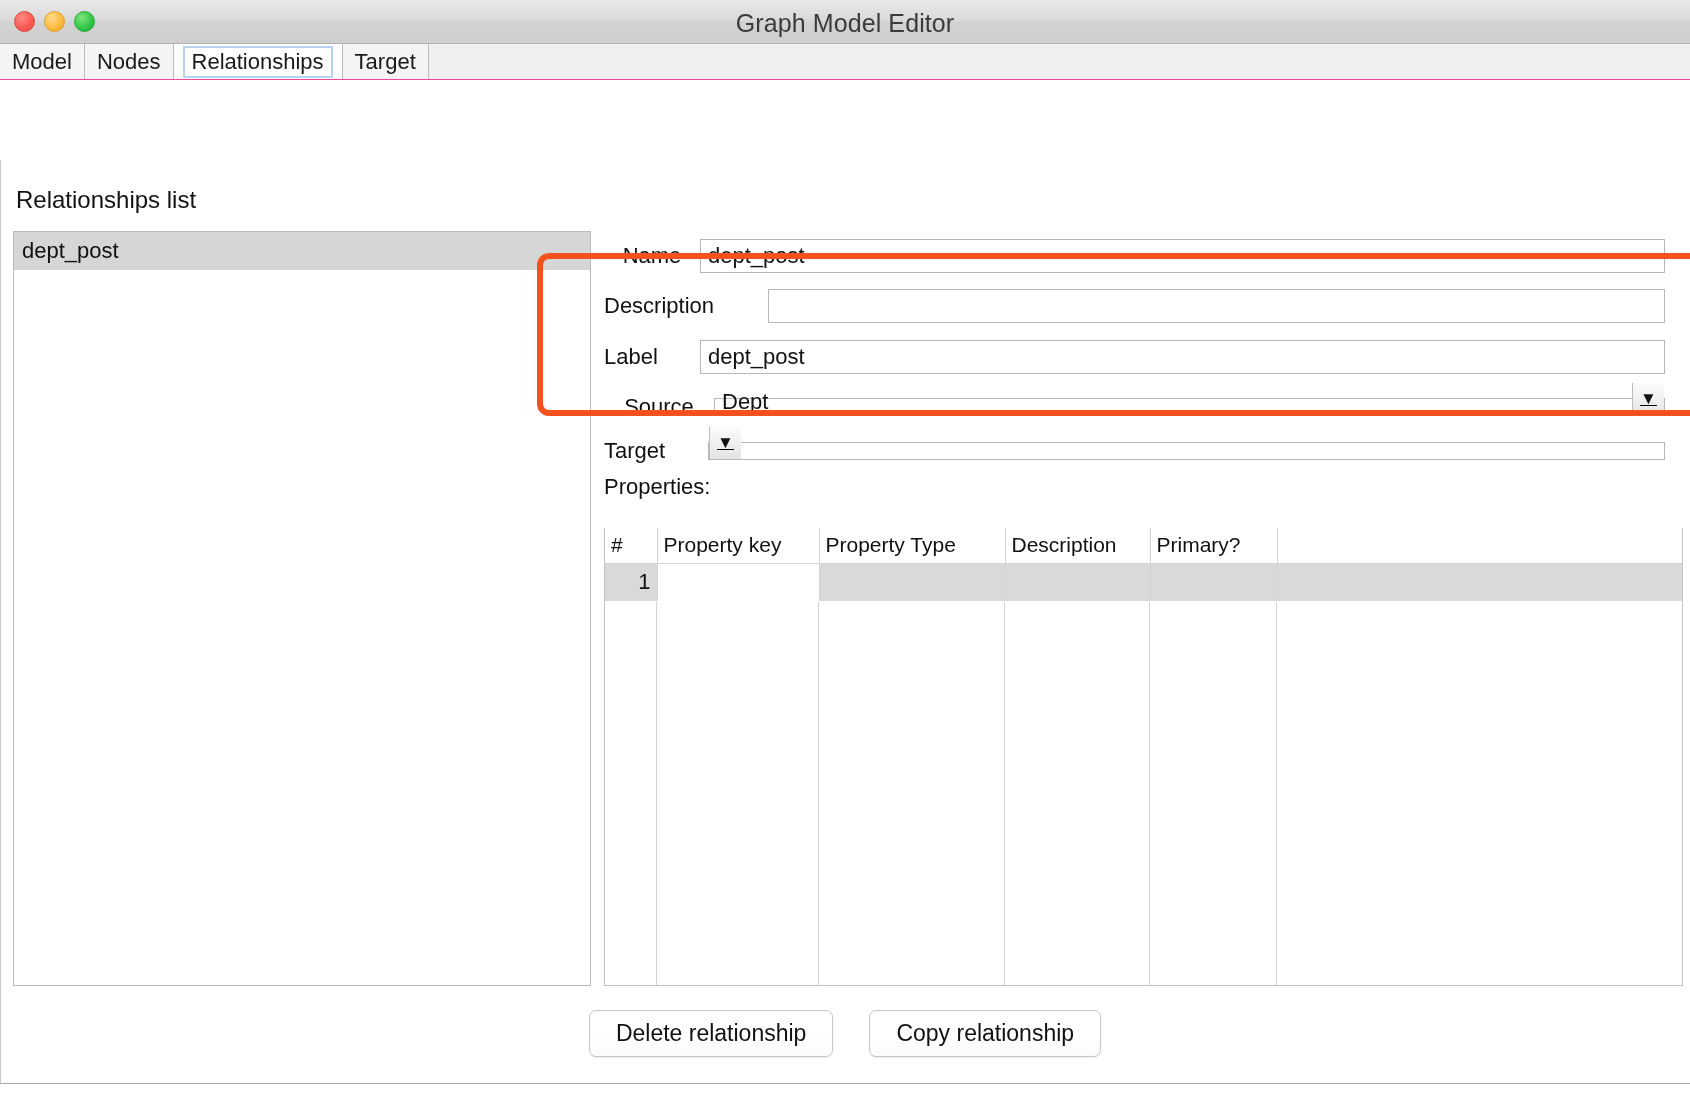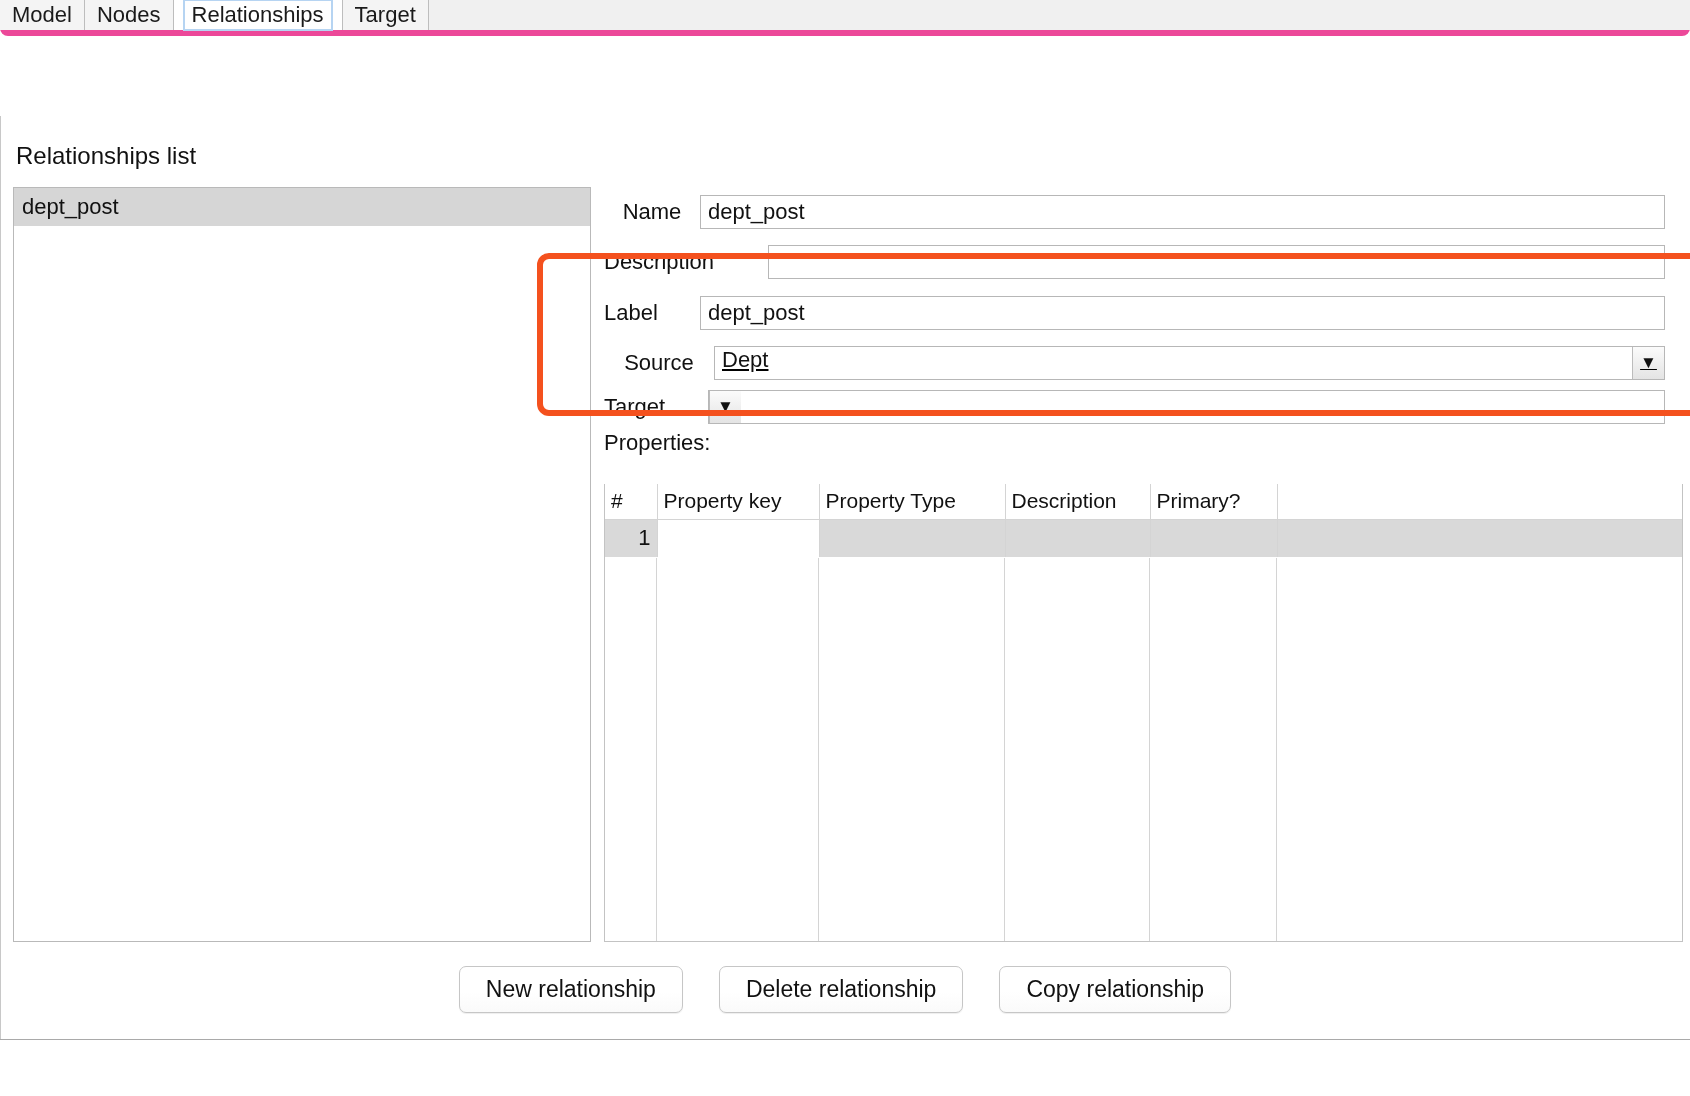--- a/index.html
+++ b/index.html
@@ -57,25 +57,24 @@
     font-size: 25px;
     color: #3b3b3b;
     letter-spacing: 0.1px;
   }
 
   
   .tabbar {
     position: relative;
     height: 36px;
     background: #fdba74;
-    border-bottom: 6px solid #ec4899;
+    border-bottom: 1px solid #ec4899;
     box-sizing: border-box;
     display: flex;
     align-items: stretch;
-    border-radius: 8px;
   }
   .tab {
     position: relative;
     display: flex;
     align-items: center;
     padding: 0 12px;
     font-size: 22px;
     color: #1a1a1a;
     background: #f4f4f4;
     border-right: 1px solid #bdbdbd;
@@ -162,26 +161,26 @@
     border: 1px solid #b7b7b7;
     font-size: 22px;
     color: #111;
     padding: 0 7px;
     display: flex;
     align-items: center;
     font-family: "Liberation Sans", sans-serif;
     outline: none;
   }
   .combo {
-    height: 34px;
+    height: 18px;
     box-sizing: border-box;
     background: #ffffff;
     border: 1px solid #b7b7b7;
     display: flex;
-    align-items: flex-start;
+    align-items: flex-end;
     position: relative;
     text-decoration: underline;
   }
   .combo-value {
     flex: 1;
     font-size: 22px;
     color: #111;
     padding: 0 7px;
     white-space: nowrap;
     overflow: hidden;
@@ -325,20 +324,28 @@
     width: 1px;
     height: 923px;
     background: #c8c8c8;
   }
 </style>
 </head>
 <body>
 
 <div class="window">
 
+  <div class="titlebar">
+    <div class="traffic">
+      <div class="light close"></div>
+      <div class="light min"></div>
+      <div class="light max"></div>
+    </div>
+    <div class="window-title">Graph Model Editor</div>
+  </div>
 
   <div class="tabbar">
     <div class="tab">
       <span class="tab-label">Model</span>
     </div>
     <div class="tab">
       <span class="tab-label">Nodes</span>
     </div>
     <div class="tab selected">
       <span class="tab-label">Relationships</span>
@@ -432,21 +439,20 @@
         <div class="filler-col" style="width:52px;"></div>
         <div class="filler-col" style="width:162px;"></div>
         <div class="filler-col" style="width:186px;"></div>
         <div class="filler-col" style="width:145px;"></div>
         <div class="filler-col" style="width:127px;"></div>
         <div class="filler-col" style="flex:1;"></div>
       </div>
     </div>
 
     <div class="actions">
-      <button class="btn">New relationship</button>
       <button class="btn">Delete relationship</button>
       <button class="btn">Copy relationship</button>
     </div>
 
     <div class="divider"></div>
 
   </div>
 
   <div class="annotation"></div>
 

